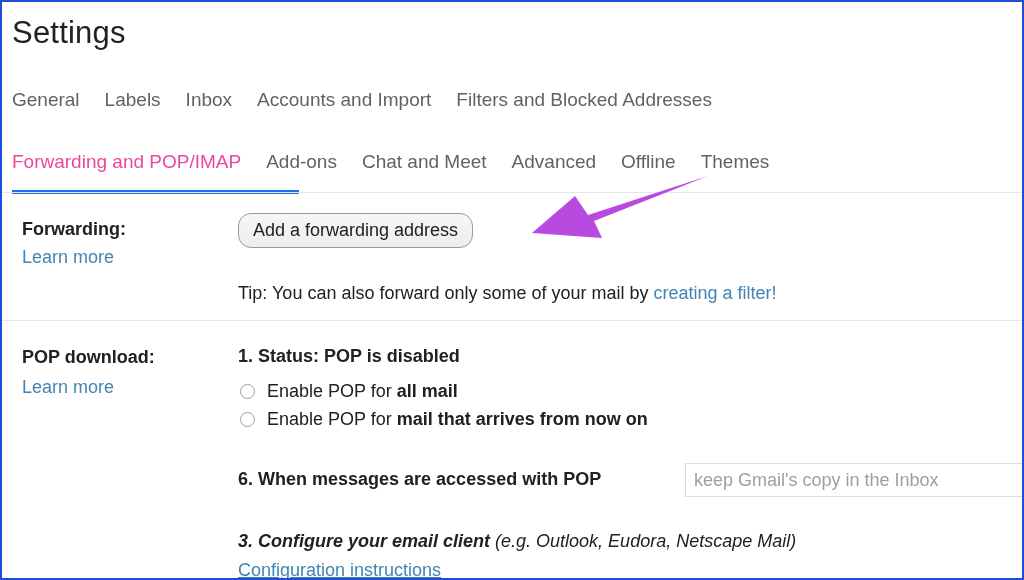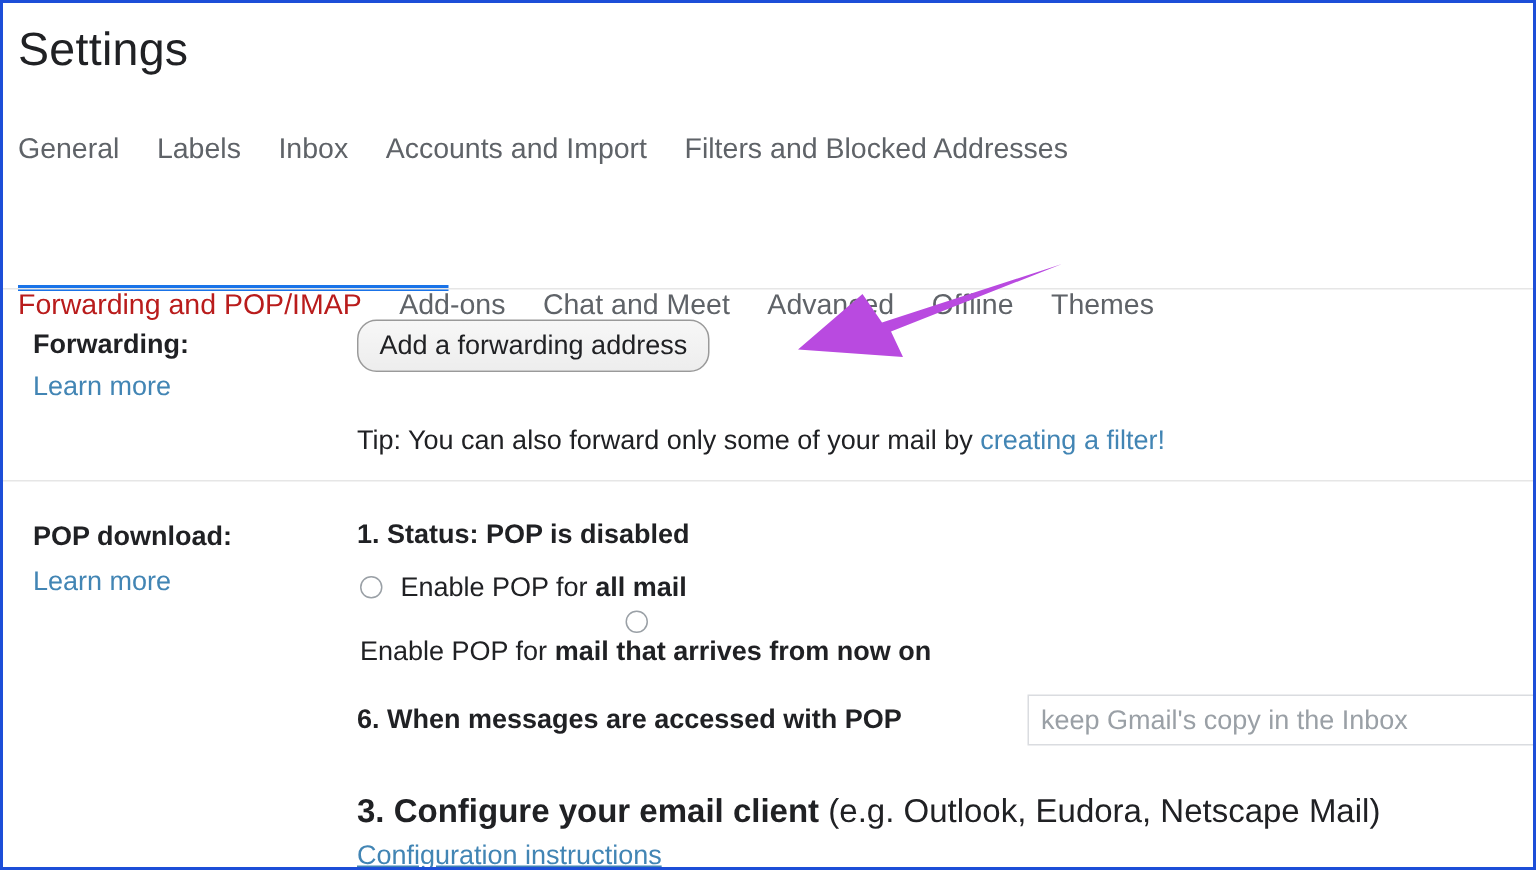--- a/index.html
+++ b/index.html
@@ -46,23 +46,22 @@
   .tab-row-2 { top: 148px; }
 
   .tab {
     font-size: 19px;
     color: #5f6368;
     margin-right: 25px;
     line-height: 24px;
     cursor: pointer;
   }
   .tab.active {
-    color: #b91c1c;
+    color: #ec4899;
     position: relative;
-    margin-top: 42px;
   }
 
   .tab-underline {
     position: absolute;
     left: 10px;
     top: 188px;
     width: 287px;
     height: 4px;
     background: #1a73e8;
   }
@@ -145,21 +144,21 @@
   }
 
   .radio-row {
     position: absolute;
     left: 238px;
     display: flex;
     align-items: center;
     white-space: nowrap;
   }
   .radio-row-1 { top: 377px; }
-  .radio-row-2 { top: 405px; flex-direction: column; }
+  .radio-row-2 { top: 405px; }
 
   .radio-circle {
     width: 15px;
     height: 15px;
     border: 1.6px solid #9aa0a6;
     border-radius: 50%;
     background: #fff;
     box-sizing: border-box;
     margin-right: 12px;
     flex: none;
@@ -199,24 +198,25 @@
     white-space: nowrap;
     overflow: hidden;
     cursor: pointer;
   }
 
   
   .pop-item3 {
     position: absolute;
     left: 236px;
     top: 527px;
-    font-size: 22px;
-    color: #202124;
-    line-height: 24px;
-    white-space: nowrap;
+    font-size: 18px;
+    color: #202124;
+    line-height: 24px;
+    white-space: nowrap;
+    font-style: italic;
   }
   .pop-item3 b { font-weight: bold; }
 
   .config-link {
     position: absolute;
     left: 236px;
     top: 556px;
     font-size: 18px;
     color: #4285b4;
     text-decoration: underline;

